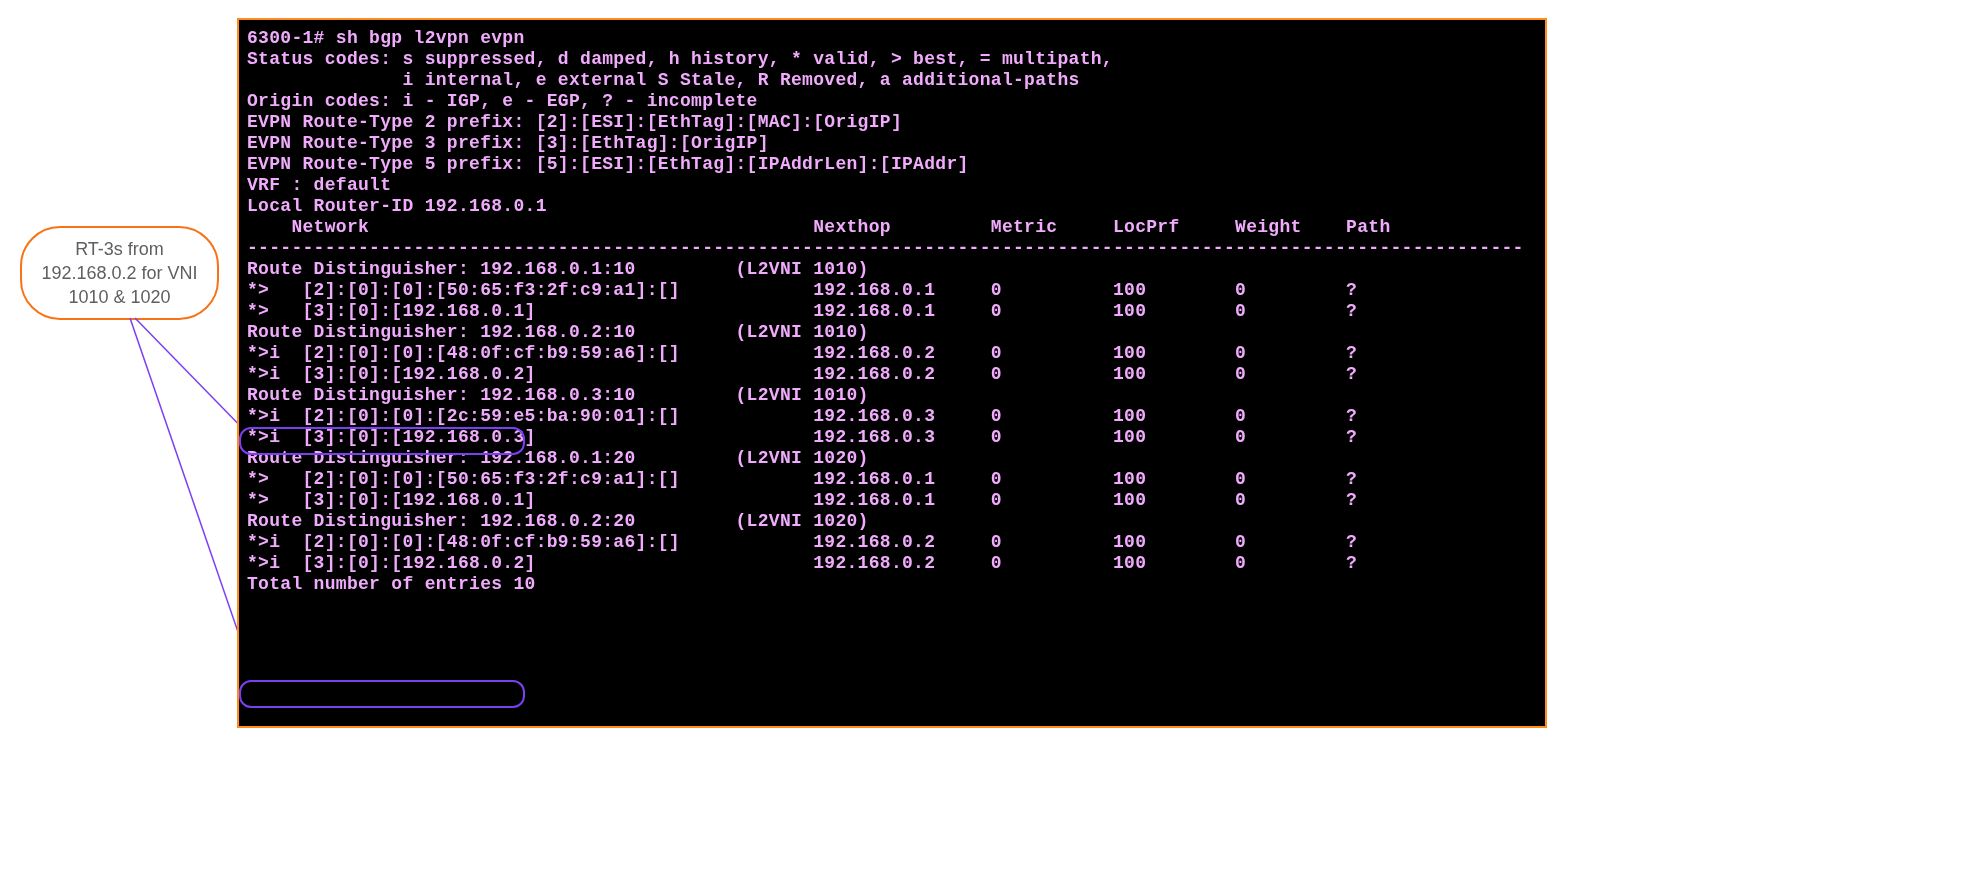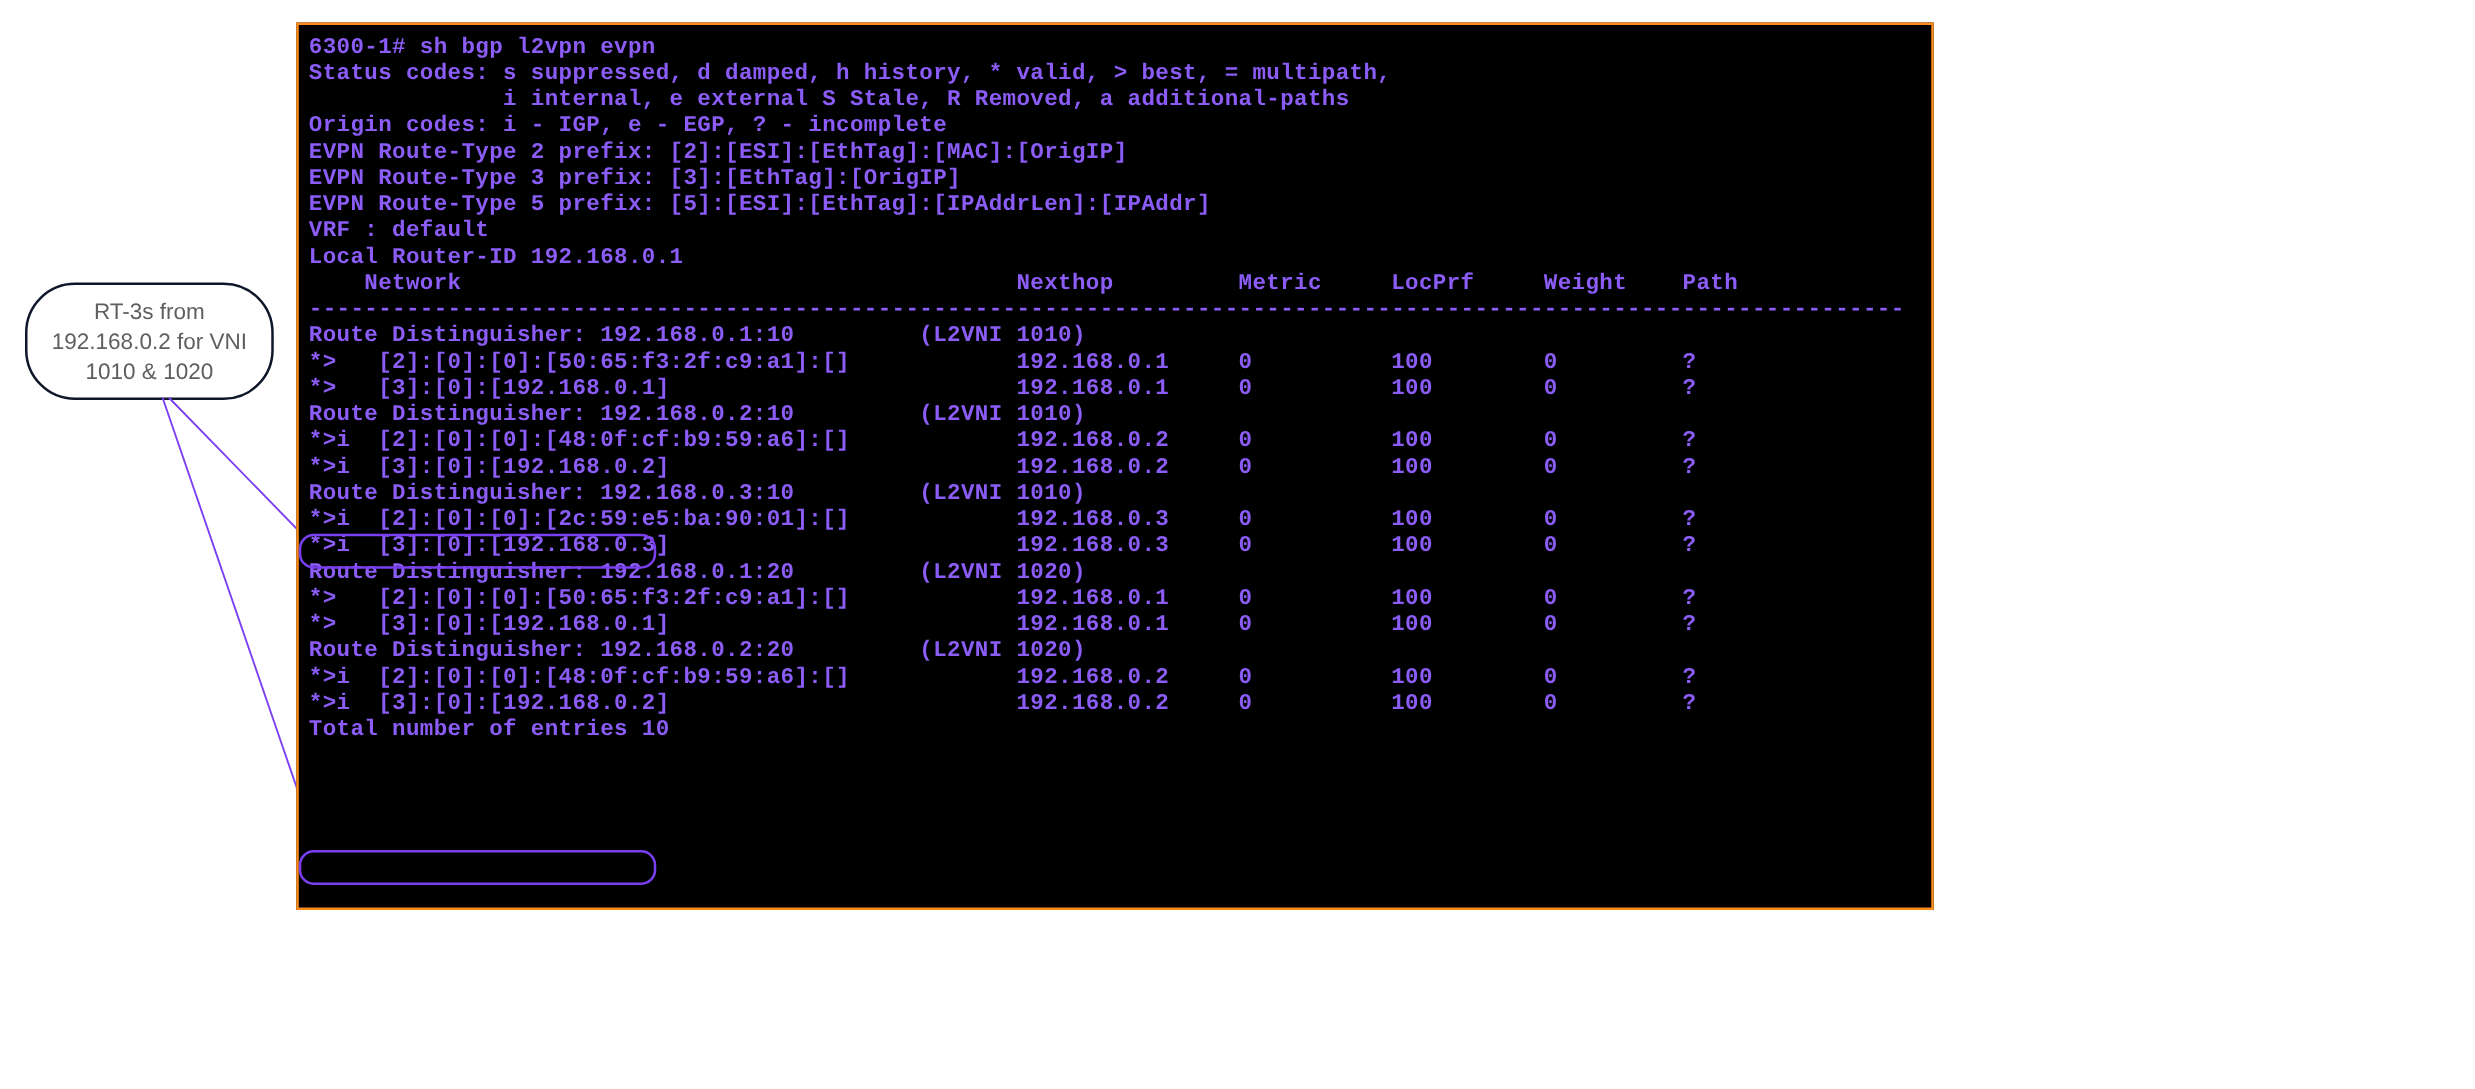--- a/index.html
+++ b/index.html
@@ -12,21 +12,21 @@
     position: relative;
   }
   .terminal {
     position: absolute;
     left: 237px;
     top: 18px;
     width: 1310px;
     height: 710px;
     background: #000000;
     border: 2px solid #ff8c1a;
-    color: #8b5cf6;
+    color: #f0abfc;
     font-size: 18px;
     line-height: 21px;
     padding: 8px 8px 8px 8px;
     box-sizing: border-box;
     white-space: pre;
     font-weight: bold;
     letter-spacing: 0.3px;
     overflow: hidden;
   }
   .terminal .line { white-space: pre; }
@@ -49,21 +49,21 @@
     border: 2px solid #7b3ff2;
     border-radius: 12px;
     pointer-events: none;
   }
   .callout {
     position: absolute;
     left: 20px;
     top: 226px;
     width: 195px;
     height: 90px;
-    border: 2px solid #0f172a;
+    border: 2px solid #f97316;
     border-radius: 40px;
     display: flex;
     flex-direction: column;
     align-items: center;
     justify-content: center;
     font-family: -apple-system, "Helvetica Neue", Arial, sans-serif;
     font-size: 18px;
     color: #5f5f5f;
     background: #ffffff;
     text-align: center;

